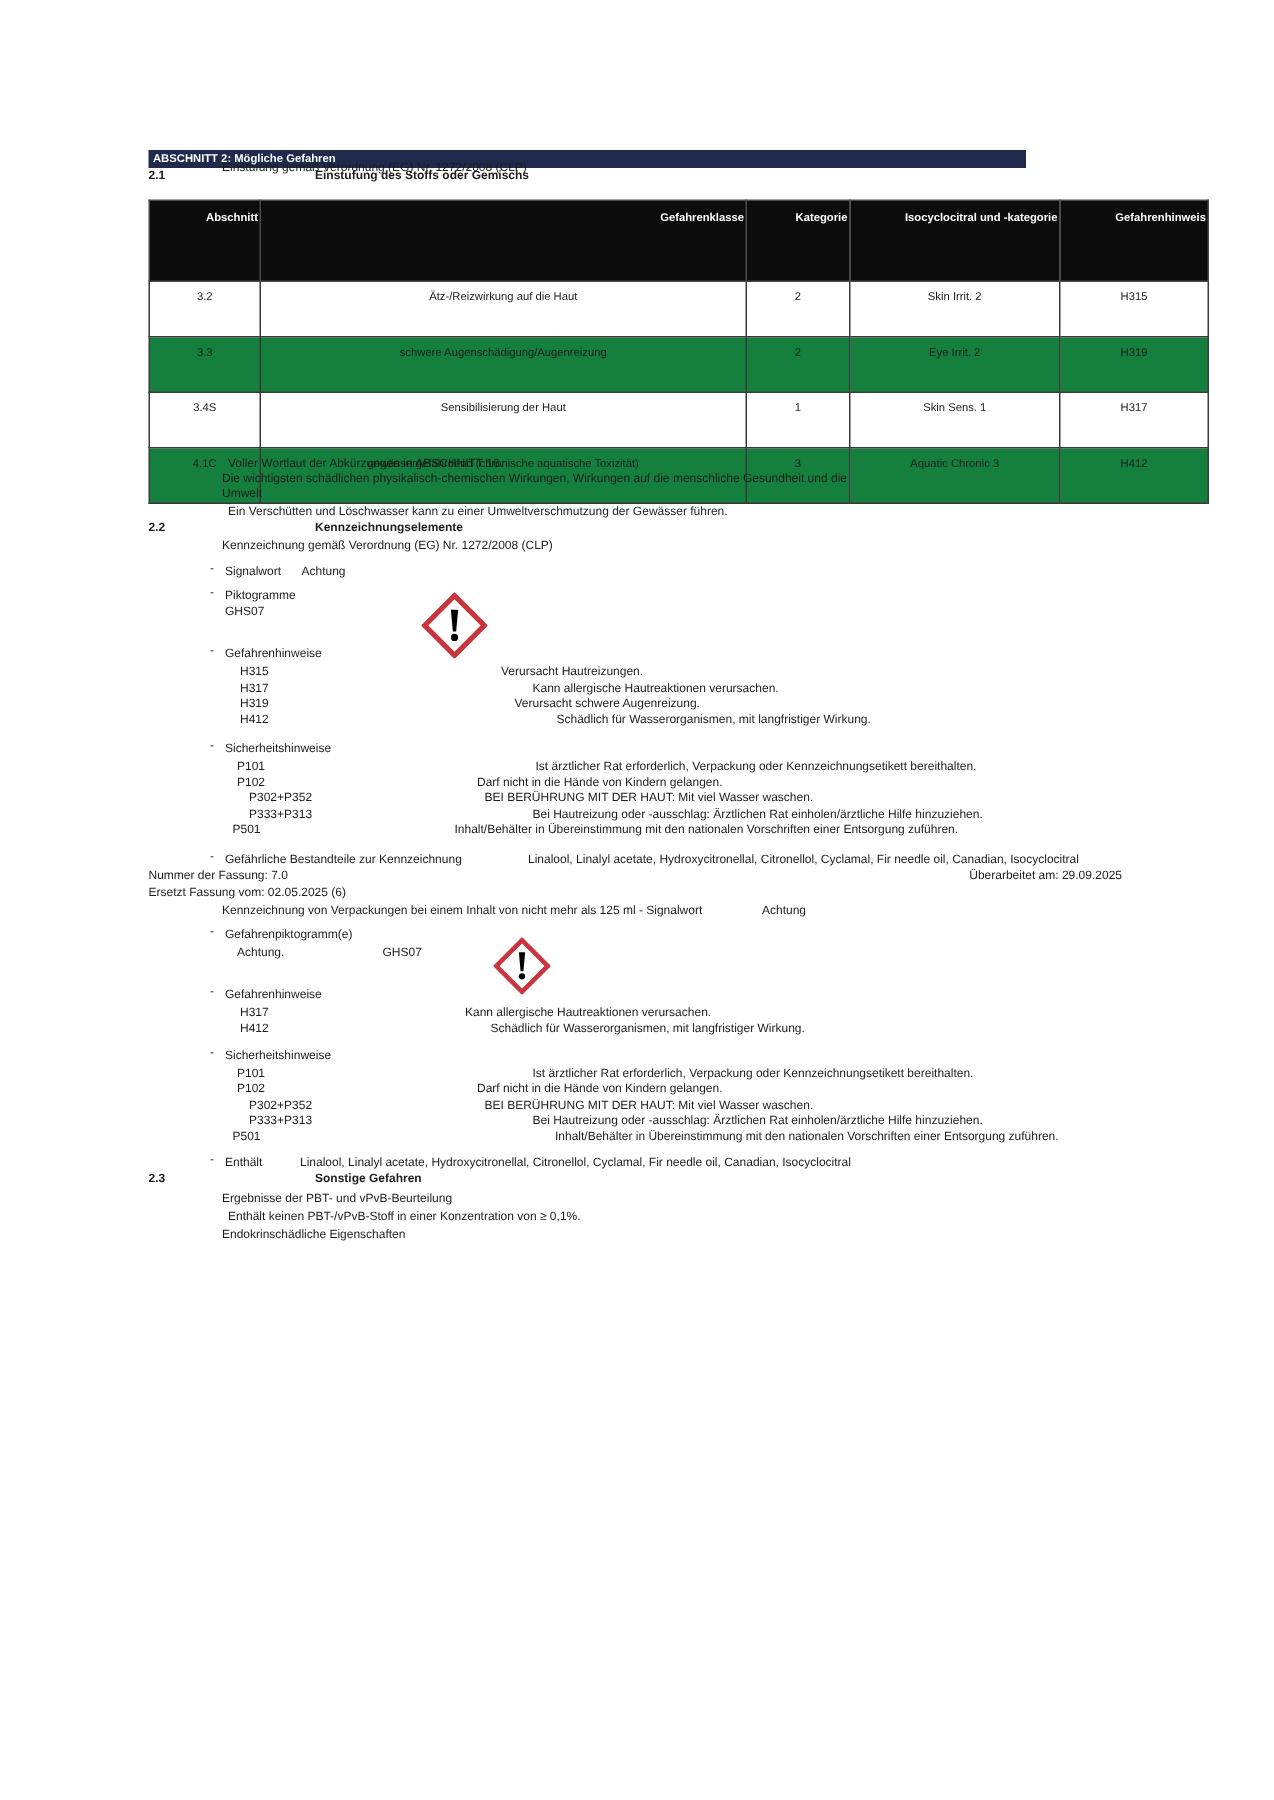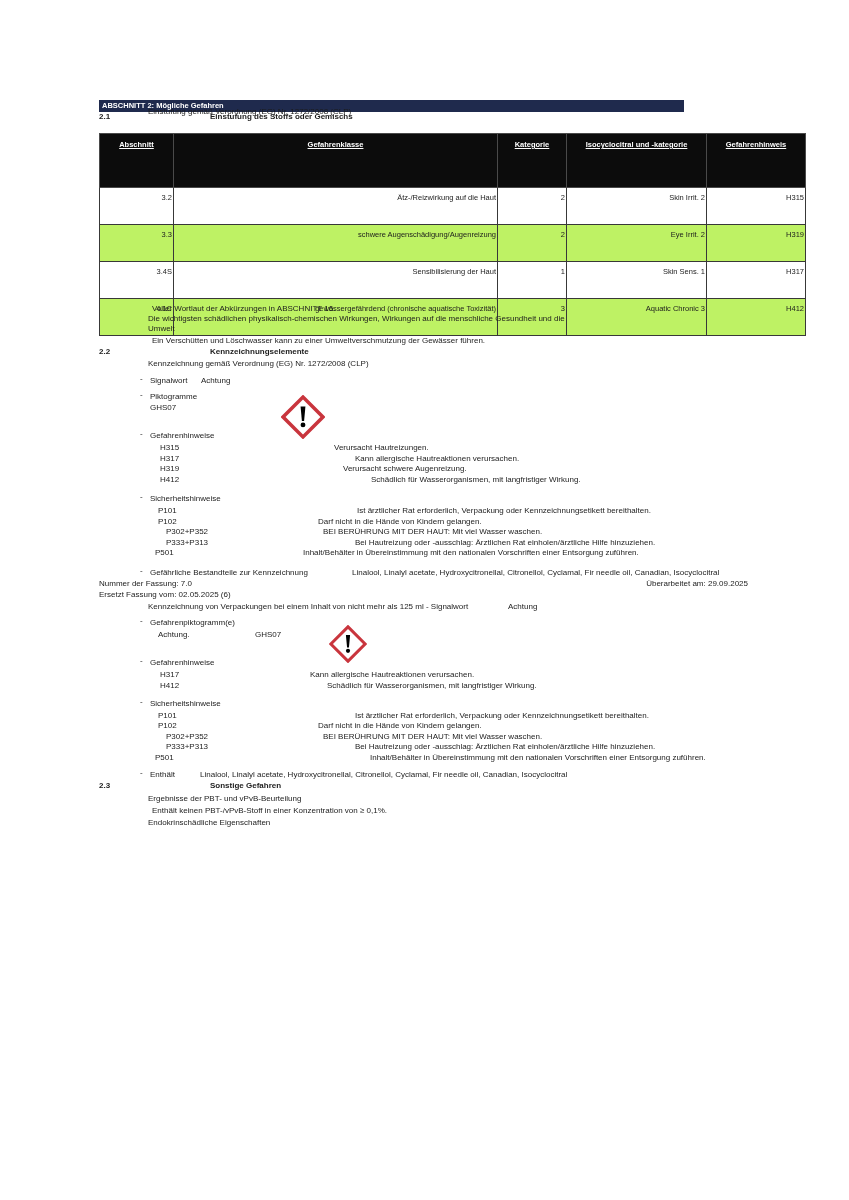--- a/index.html
+++ b/index.html
@@ -8,25 +8,25 @@
   .abs{position:absolute;white-space:nowrap;}
   .t{font-size:8px;line-height:10px;}
   .b{font-weight:bold;}
   .wrap{white-space:normal;}
   .bar{position:absolute;left:99px;top:100px;width:585px;height:12px;background:#1f2a4d;
        color:#ffffff;font-size:7.5px;font-weight:bold;line-height:12px;padding-left:3px;
        box-sizing:border-box;}
   table.cls{position:absolute;left:99px;top:133px;width:706px;border-collapse:collapse;
             font-size:7.5px;table-layout:fixed;}
   table.cls th{background:#0c0c0c;color:#fff;font-weight:bold;height:46px;
-               vertical-align:top;padding-top:6px;text-align:center;
-               border:1px solid #4a4a4a;text-decoration:underline;}
-  table.cls td{height:30px;vertical-align:top;padding-top:5px;text-align:right;
+               vertical-align:top;padding-top:6px;text-align:right;
+               border:1px solid #4a4a4a;}
+  table.cls td{height:30px;vertical-align:top;padding-top:5px;text-align:center;
                border:1px solid #383838;background:#ffffff;}
-  table.cls tr.alt td{background:#bef264;margin-top:28px;}
+  table.cls tr.alt td{background:#15803d;margin-top:28px;}
   table.cls{border:1px solid #000;}
   .dash{position:absolute;font-size:8px;line-height:10px;}
   .big{font-size:12.5px;line-height:15px;color:#111;}
   svg.ghs{position:absolute;}
 </style>
 </head>
 <body>
 
 <div class="page">
 

